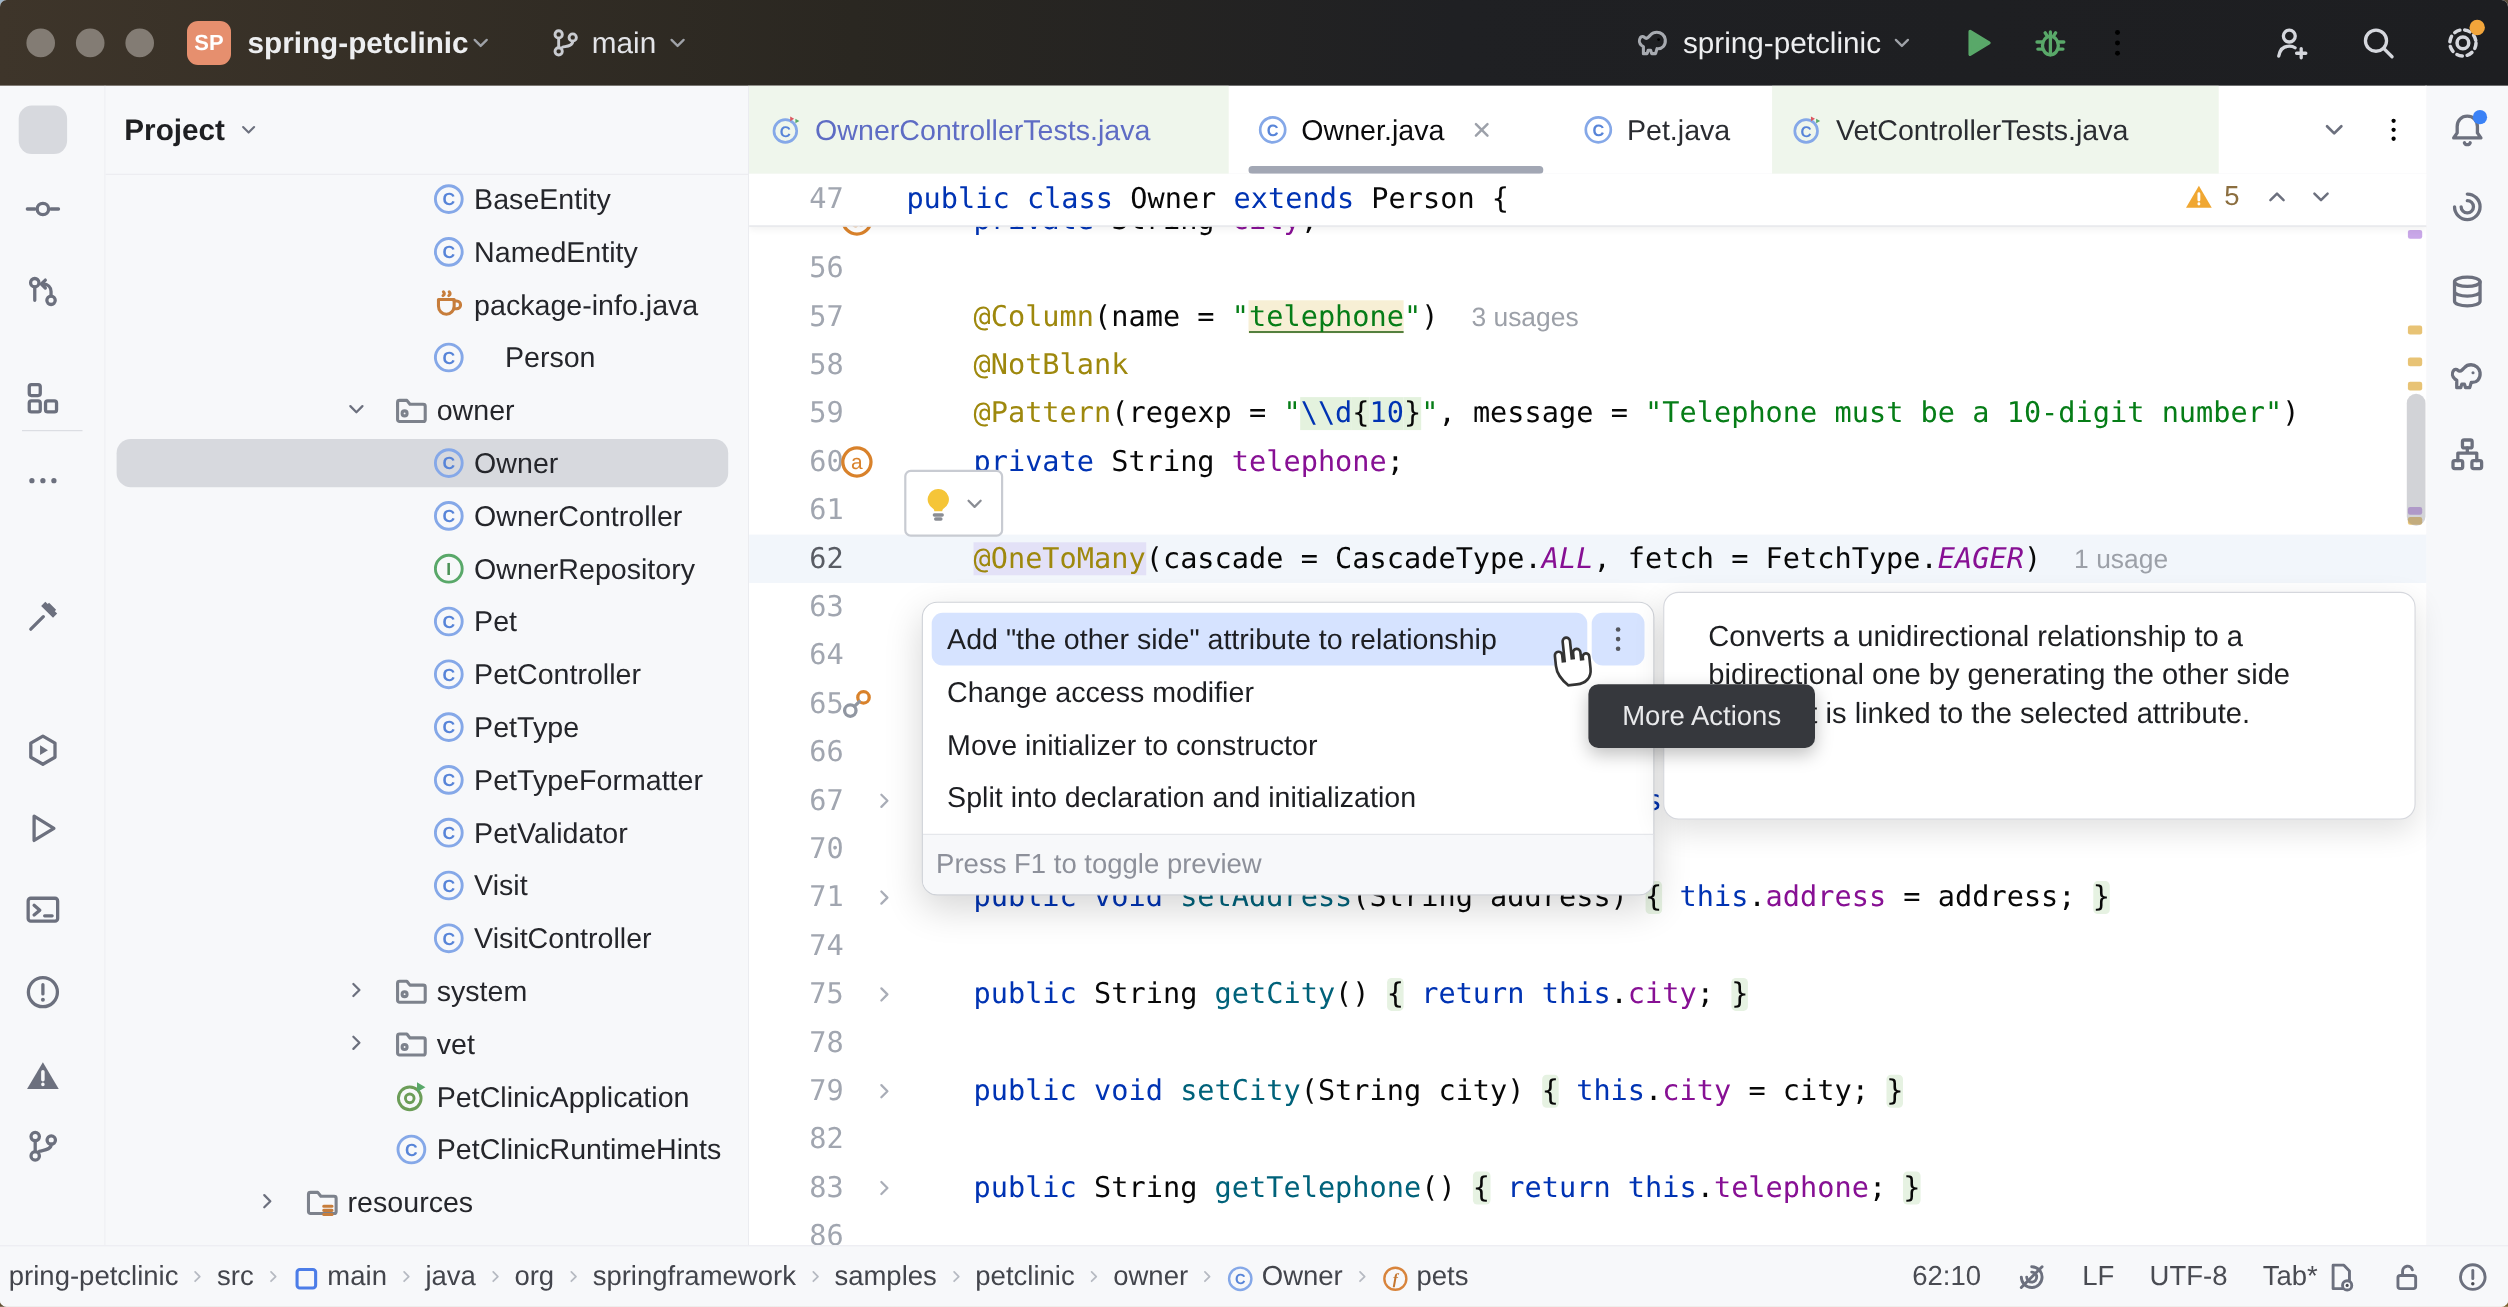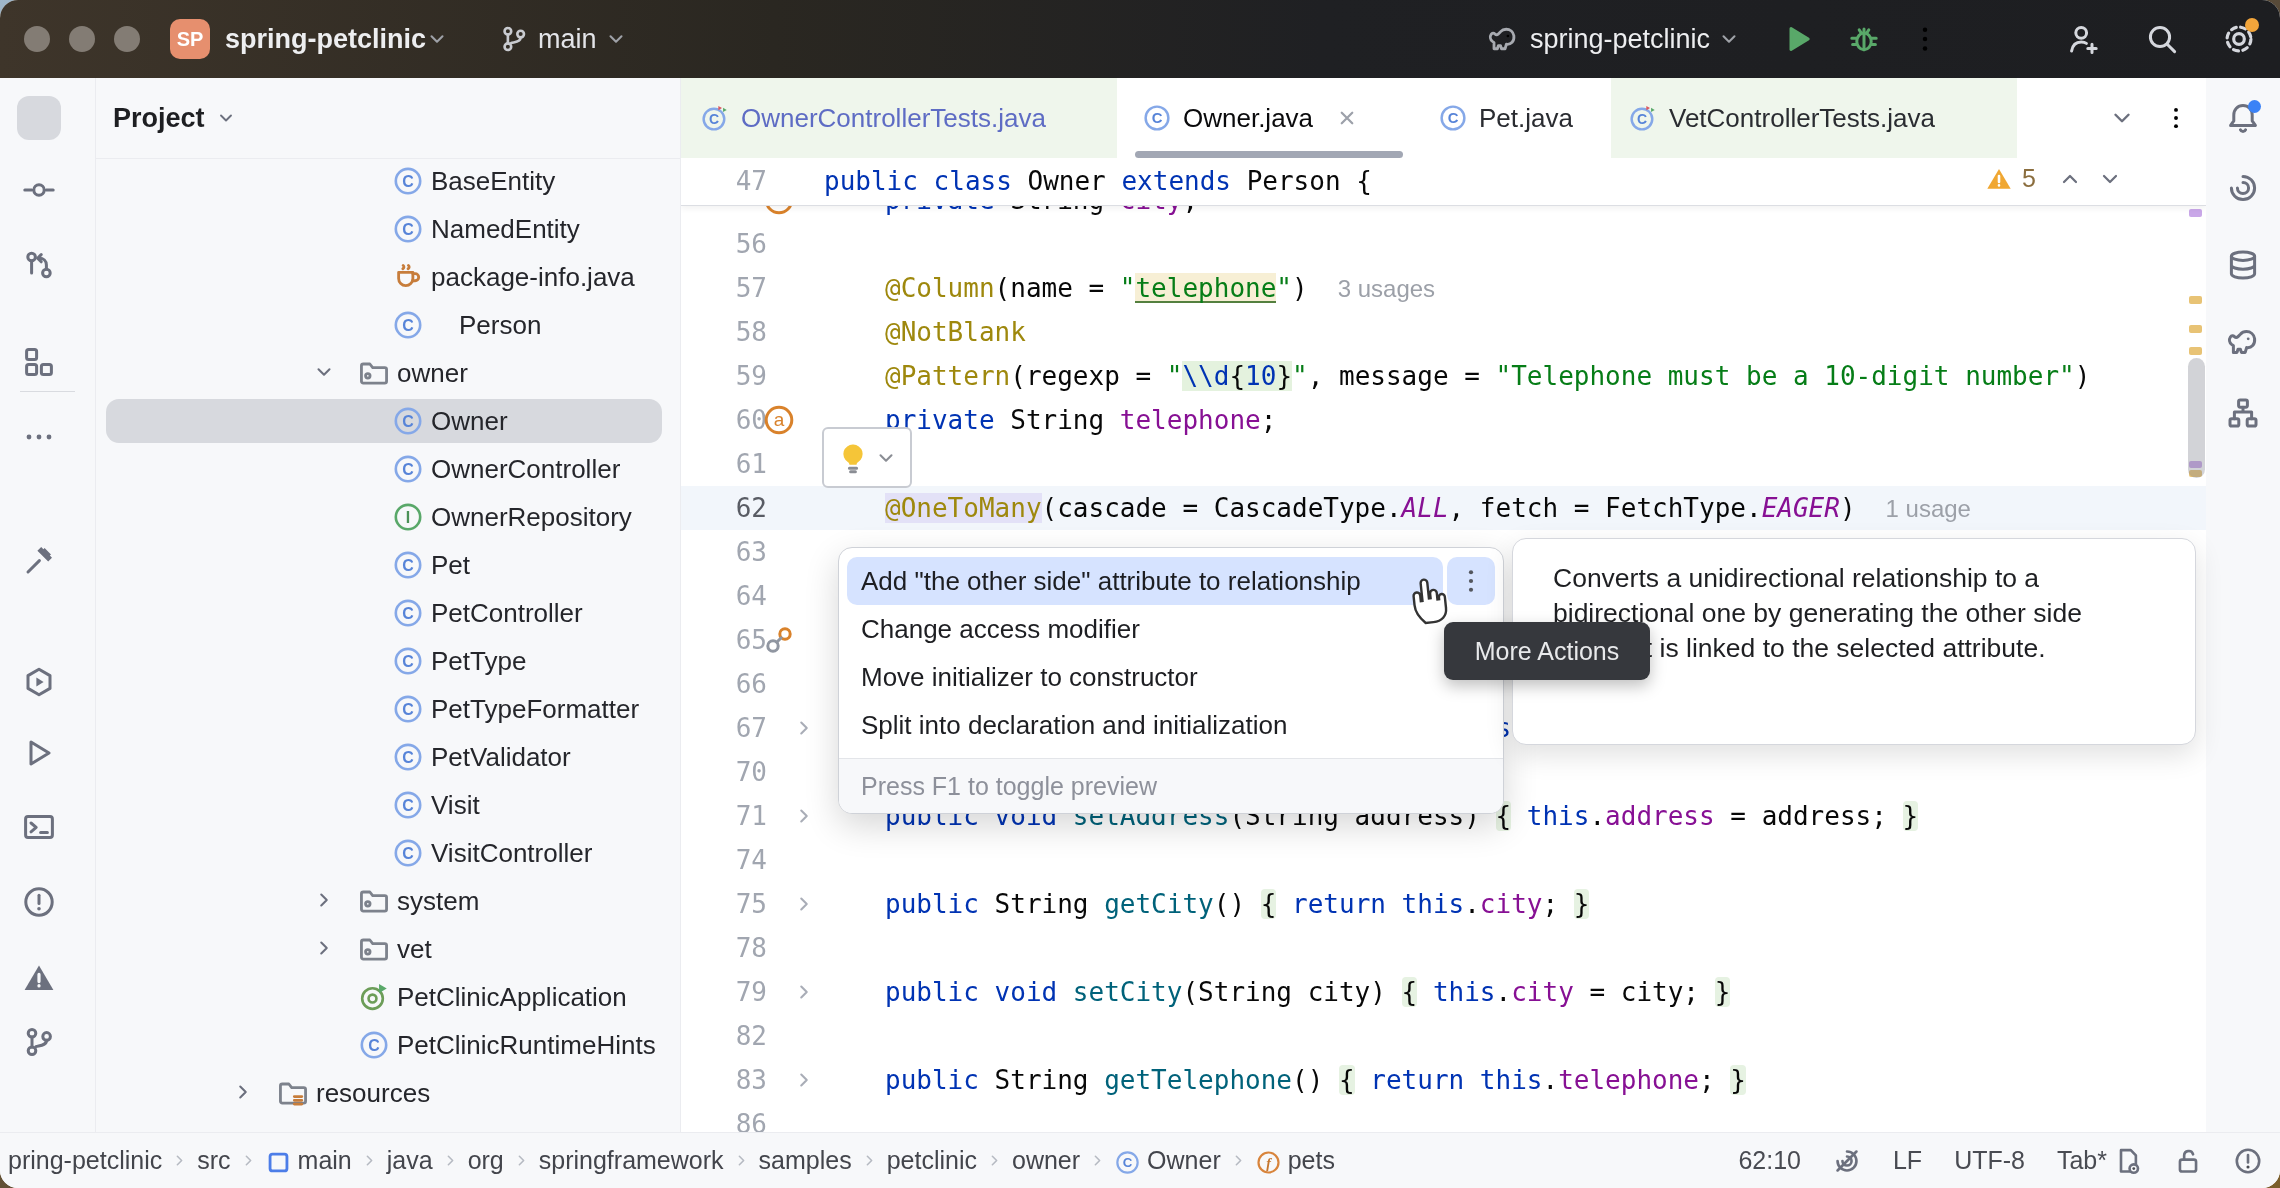--- a/index.html
+++ b/index.html
@@ -3,21 +3,21 @@
 <meta charset="utf-8">
 <style>
   html,body{margin:0;padding:0;}
   body{
     width:2280px;height:1188px;
     background:linear-gradient(160deg,#9FB6C9 0%,#54483A 35%,#7C5F2C 100%);
     font-family:"Liberation Sans", sans-serif;
     -webkit-font-smoothing:antialiased;
     overflow:hidden;
   }
-  .window{position:absolute;left:0;top:0;width:2280px;height:1188px;border-radius:18px;overflow:hidden;background:#FFFFFF;}
+  .window{position:absolute;left:0;top:0;width:2280px;height:1188px;border-radius:6px;overflow:hidden;background:#FFFFFF;}
   
   .titlebar{position:absolute;left:0;top:0;width:100%;height:78px;
     background:linear-gradient(90deg,#3E352A 0%,#2A2721 34%,#1F2023 58%,#1D1E21 100%);}
   .tl-group{position:absolute;left:24px;top:0;height:78px;display:flex;align-items:center;gap:19px;}
   .tl-dot{width:26px;height:26px;border-radius:50%;background:#837C74;}
   .tb-left{position:absolute;left:170px;top:0;height:78px;display:flex;align-items:center;}
   .badge{width:40px;height:40px;border-radius:10px;background:#E68F6E;color:#FFF;font-size:20px;font-weight:700;
     display:flex;align-items:center;justify-content:center;}
   .tb-name{color:#EDEEF0;font-size:27px;font-weight:600;margin-left:15px;}
   .tb-branch{color:#E3E4E8;font-size:27px;font-weight:400;margin-left:10px;}
@@ -73,21 +73,21 @@
   .bulb-box{position:absolute;left:822px;top:427px;width:86px;height:57px;background:#FFF;border:2px solid #C8CBD2;
     border-radius:6px;display:flex;align-items:center;justify-content:center;gap:6px;z-index:7;}
   .popup{position:absolute;left:838px;top:547px;width:664px;height:265px;background:#FFF;border:1px solid #CFD2D8;
     border-radius:14px;box-shadow:0 12px 34px rgba(0,0,0,.16);z-index:8;overflow:hidden;}
   .pitem{position:absolute;left:8px;width:644px;height:48px;display:flex;align-items:center;padding-left:14px;box-sizing:border-box;
     font-size:26px;color:#1D1E22;white-space:nowrap;}
   .pitem.selbg{width:596px;background:#D6E3FF;border-radius:10px;}
   .kebab-btn{position:absolute;left:608px;top:9px;width:48px;height:48px;background:#D6E3FF;border-radius:10px;
     display:flex;align-items:center;justify-content:center;color:#53565E;}
   .pfoot{position:absolute;left:0;right:0;bottom:0;height:54px;background:#F7F8FA;border-top:1px solid #E3E5E9;
-    display:flex;align-items:center;padding-left:22px;font-size:25px;color:#8D909A;}
+    display:flex;align-items:center;padding-left:12px;font-size:25px;color:#8D909A;}
   .docpanel{position:absolute;left:1512px;top:538px;width:684px;height:207px;background:#FFF;border:1px solid #D5D7DD;
     border-radius:14px;box-shadow:0 10px 28px rgba(0,0,0,.12);z-index:8;box-sizing:border-box;}
   .docline{position:absolute;left:40px;font-size:26.5px;color:#1E1F22;white-space:nowrap;}
   .more-tip{position:absolute;left:1444px;top:622px;width:206px;height:58px;background:#36383D;border-radius:9px;z-index:10;
     display:flex;align-items:center;justify-content:center;color:#E8E9EB;font-size:25px;box-shadow:0 6px 16px rgba(0,0,0,.25);}
   .cursor{position:absolute;left:1408px;top:574px;z-index:12;transform:rotate(-6deg);}
   
   .statusbar{position:absolute;left:0;bottom:0;width:100%;height:56px;background:#F7F8FA;border-top:1px solid #EBECF0;
     display:flex;align-items:center;padding:0 18px 0 8px;box-sizing:border-box;font-size:25px;color:#43454C;}
   .crumbs{display:flex;align-items:center;gap:9px;white-space:nowrap;}

